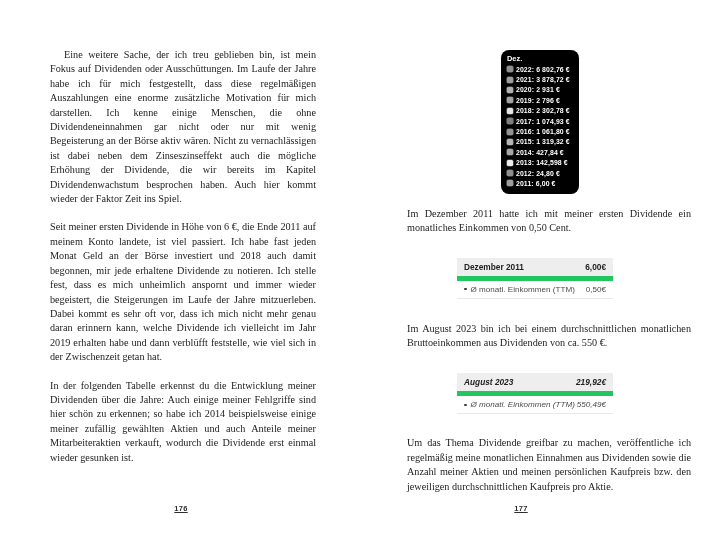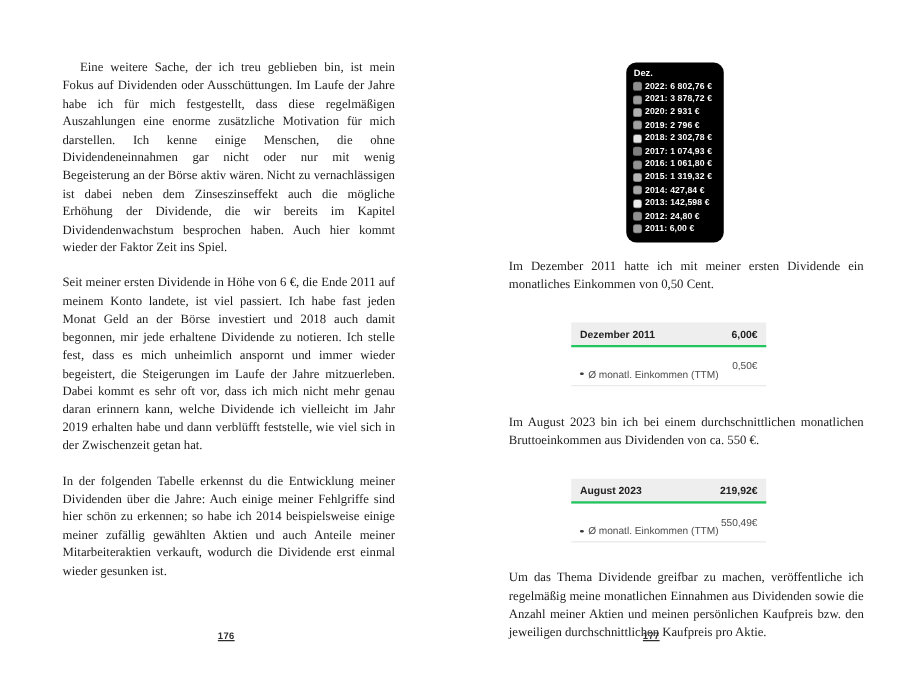--- a/index.html
+++ b/index.html
@@ -48,36 +48,36 @@
   .tt-label { font-size: 6.9px; font-weight: bold; white-space: nowrap; letter-spacing: 0.1px; }
 
   
   .mini-table {
     box-sizing: border-box;
     margin-left: 50px;
     width: 156px;
     font-family: "Liberation Sans", sans-serif;
   }
   .mini-table.t1 { margin-top: 22px; }
-  .mini-table.t2 { margin-top: 23px; }
+  .mini-table.t2 { margin-top: 23px; font-style: italic; }
   .mt-header {
     display: flex; justify-content: space-between; align-items: center;
     background: #eeeeee;
     padding: 4px 7px;
     font-size: 8.3px; font-weight: bold; color: #222222;
-    border-bottom: 2px solid #22c55e;
+    border-bottom: 5px solid #22c55e;
   }
   .mt-row {
     display: flex; justify-content: space-between; align-items: center;
     padding: 4px 7px;
     font-size: 8.1px; color: #4d4d4d;
     background: #ffffff;
     border-bottom: 1px solid #e9e9e9;
   }
-  .mt-row-label { display: flex; align-items: center; gap: 4px; white-space: nowrap; margin-top: 13px; }
+  .mt-row-label { display: flex; align-items: center; gap: 4px; white-space: nowrap; }
   .bullet-icon { width: 2.5px; height: 2.5px; border-radius: 50%; background: #3a3a3a; flex: 0 0 auto; }
 
   
   .col-right p.p1 { margin-top: 13px; margin-bottom: 16px; }
   .col-right p.p2 { margin-top: 23px; margin-bottom: 0; }
   .col-right p.p3 { margin-top: 22px; margin-bottom: 0; }
 
   
   .page-num {
     position: absolute; top: 504px;

